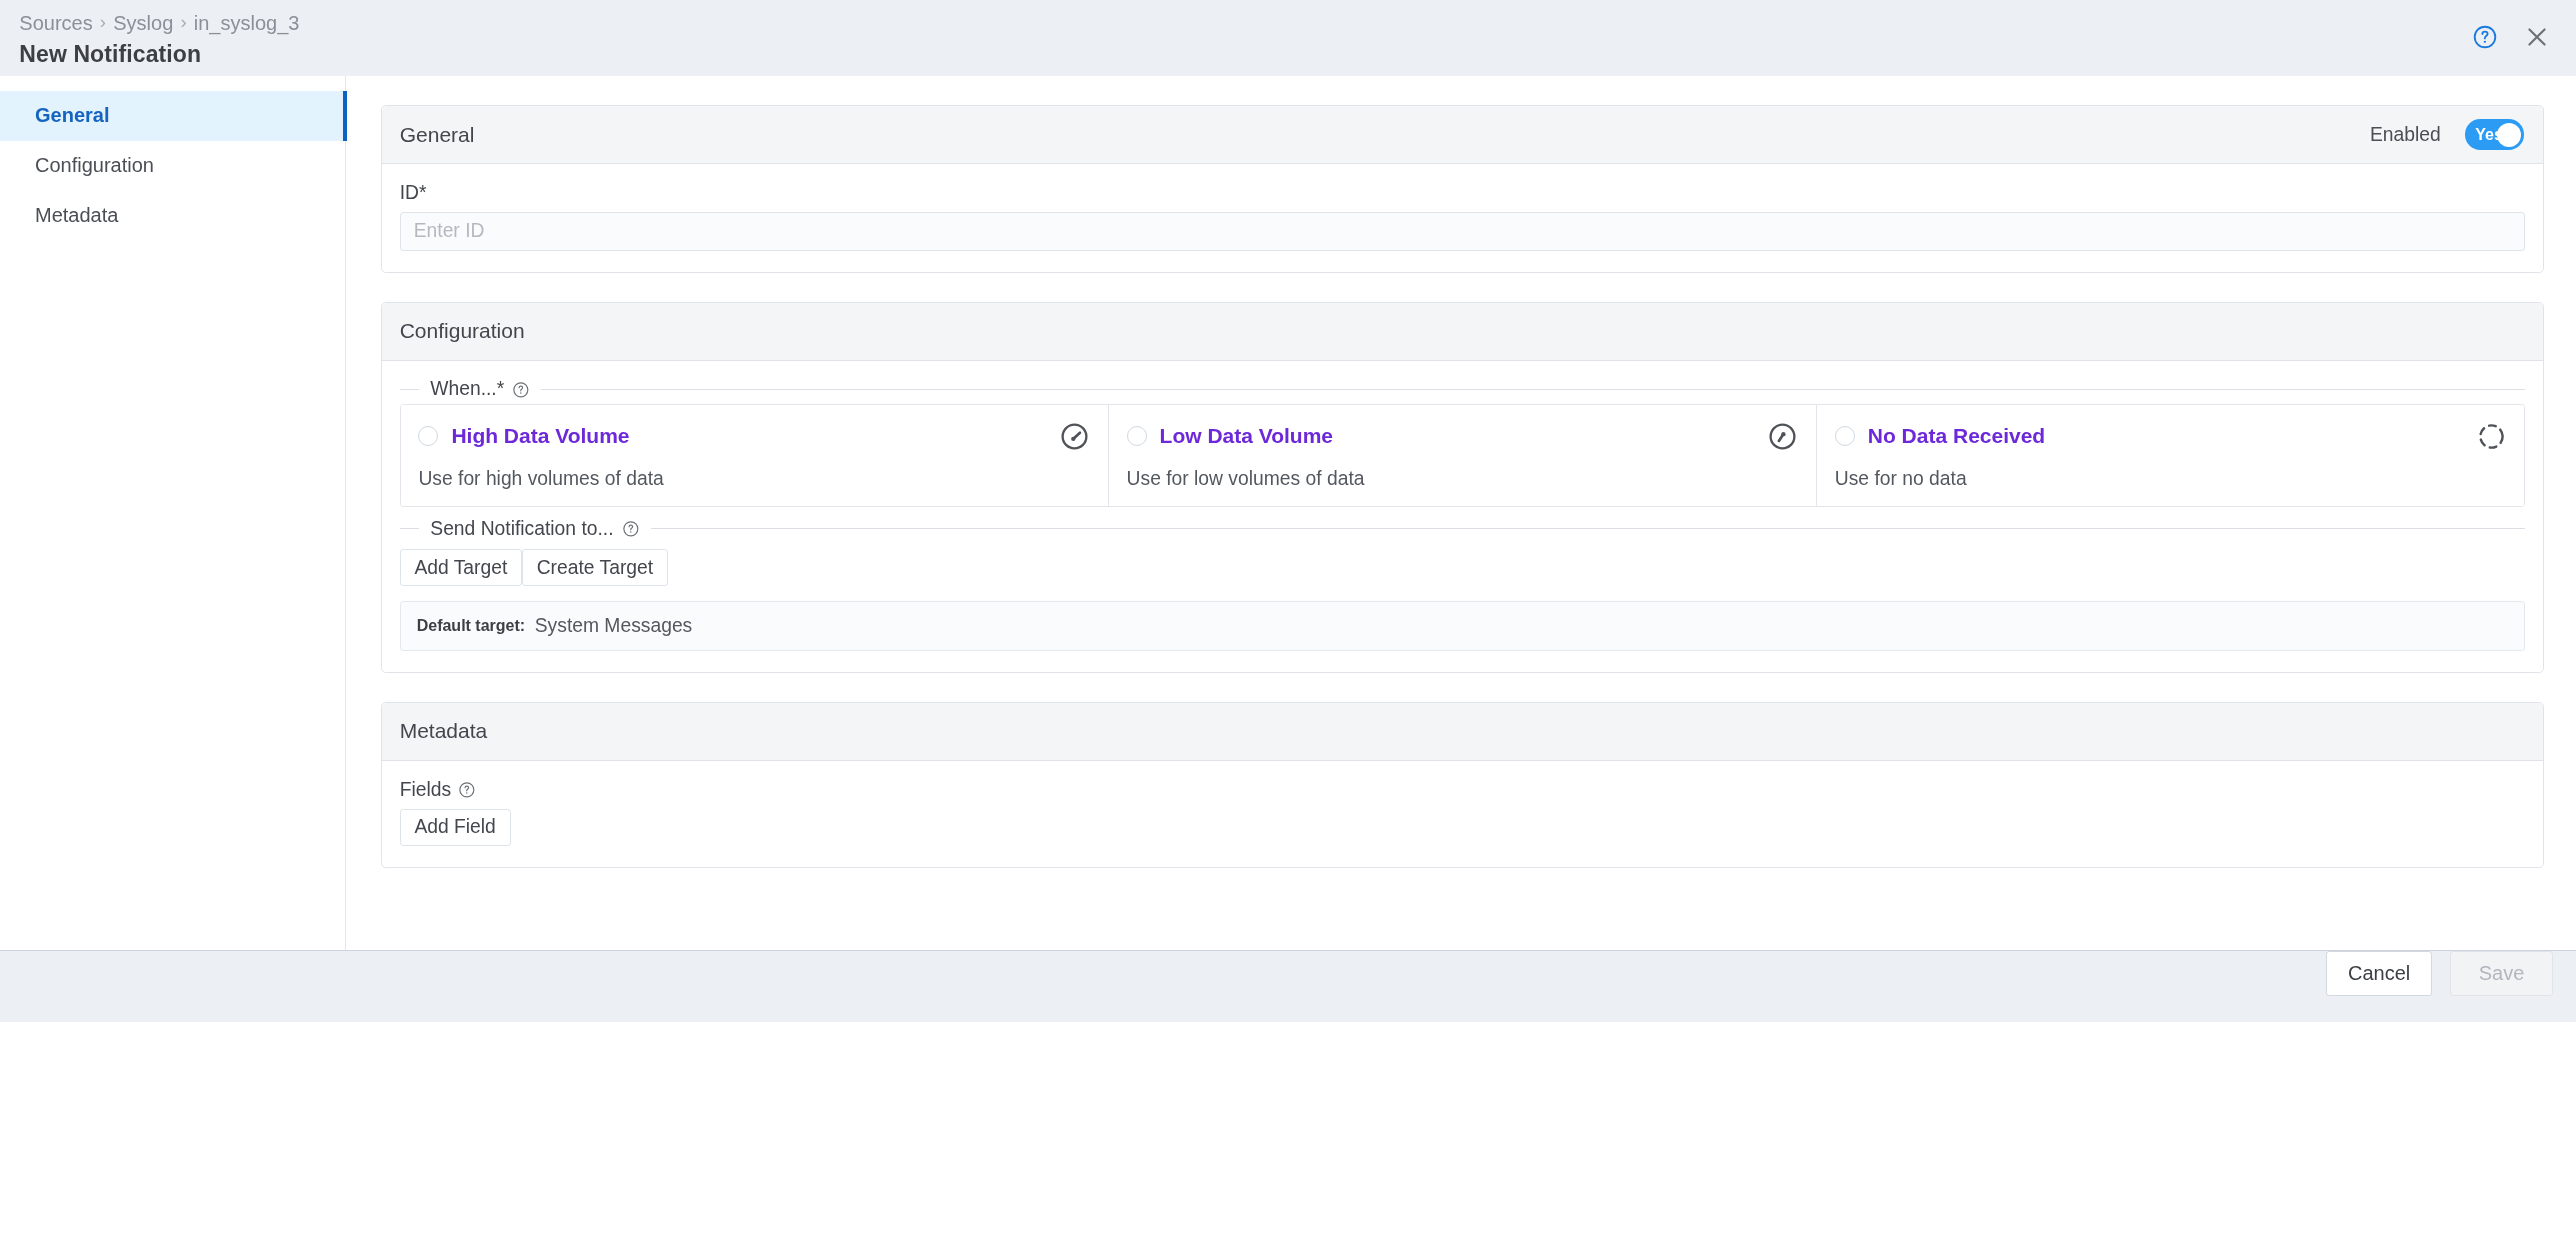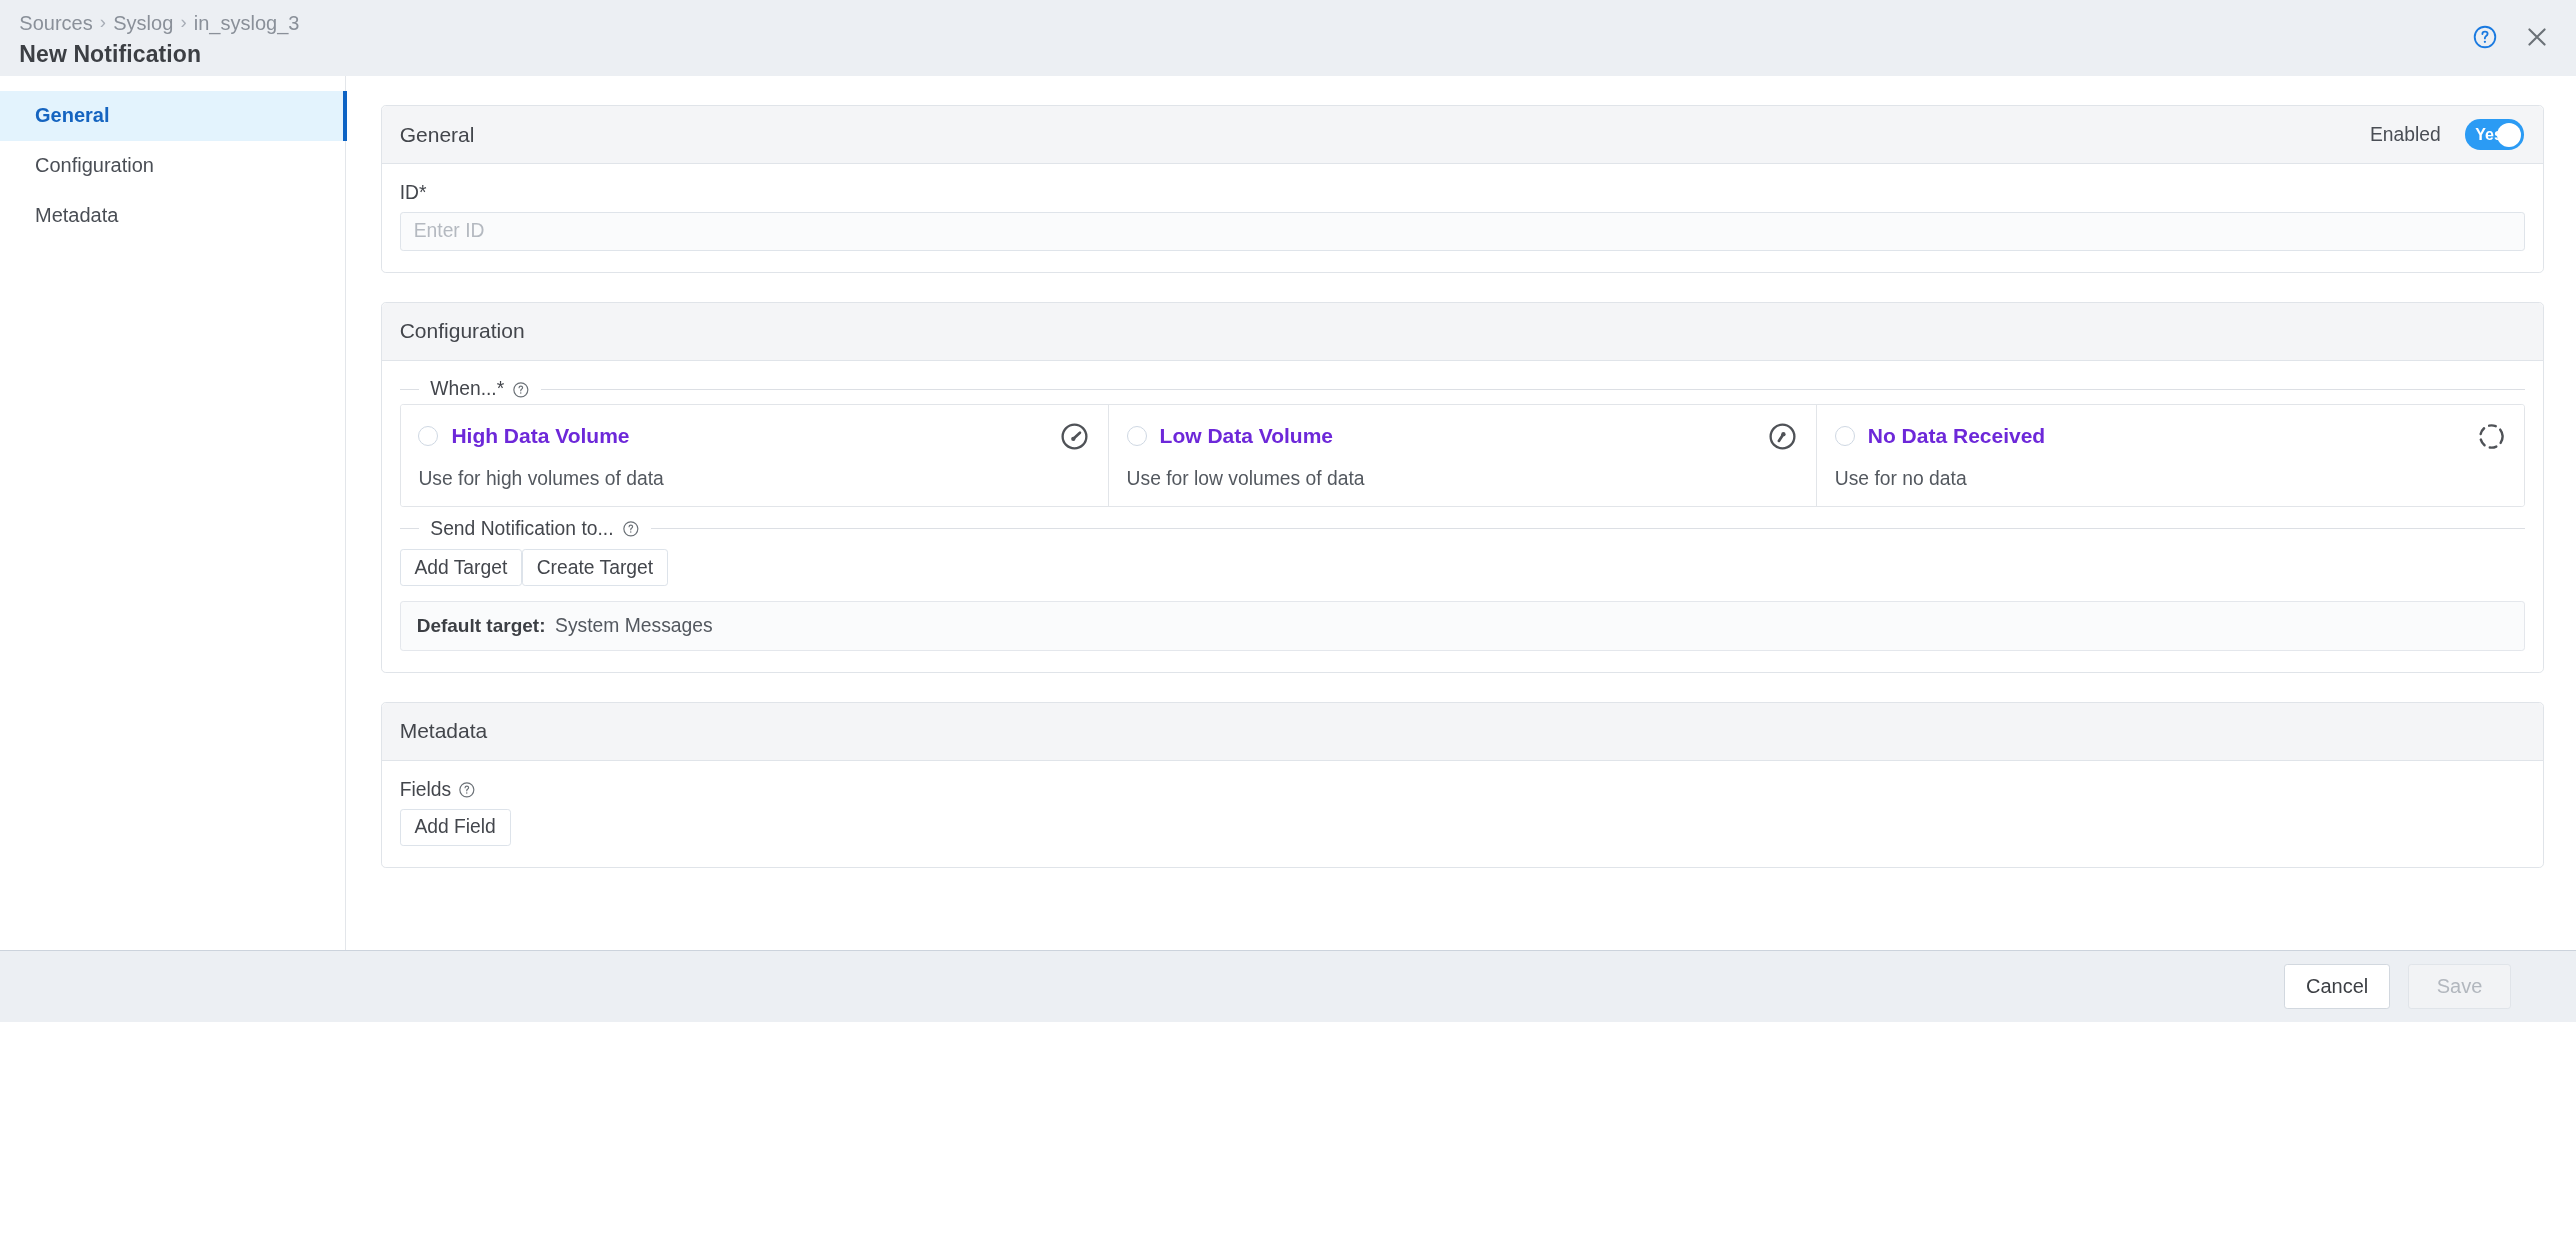--- a/index.html
+++ b/index.html
@@ -252,33 +252,32 @@
     margin-top: 14.5px;
     height: 50px;
     border: 0.8px solid #e4e7ec;
     border-radius: 3.2px;
     background: #fafbfc;
     display: flex;
     align-items: center;
     gap: 9.6px;
     padding: 0 16px;
   }
-  .dt-label { font-size: 19px; color: #3c3f44; font-weight: bold; }
+  .dt-label { font-size: 16px; color: #3c3f44; font-weight: bold; }
   .dt-value { font-size: 19.3px; color: #53585f; }
 
   
   .footer {
     height: 72px;
     flex: 0 0 72px;
     background: #eceff3;
     border-top: 0.8px solid #ccd3dc;
     display: flex;
-    align-items: center;
     justify-content: flex-end;
-    padding-right: 65px;
+    padding-right: 23px;
     gap: 17.7px;
   }
   .btn-footer {
     height: 45px;
     min-width: 103px;
     padding: 0 21px;
     border-radius: 3.2px;
     font-size: 20px;
     font-family: "Liberation Sans", sans-serif;
     display: inline-flex;

